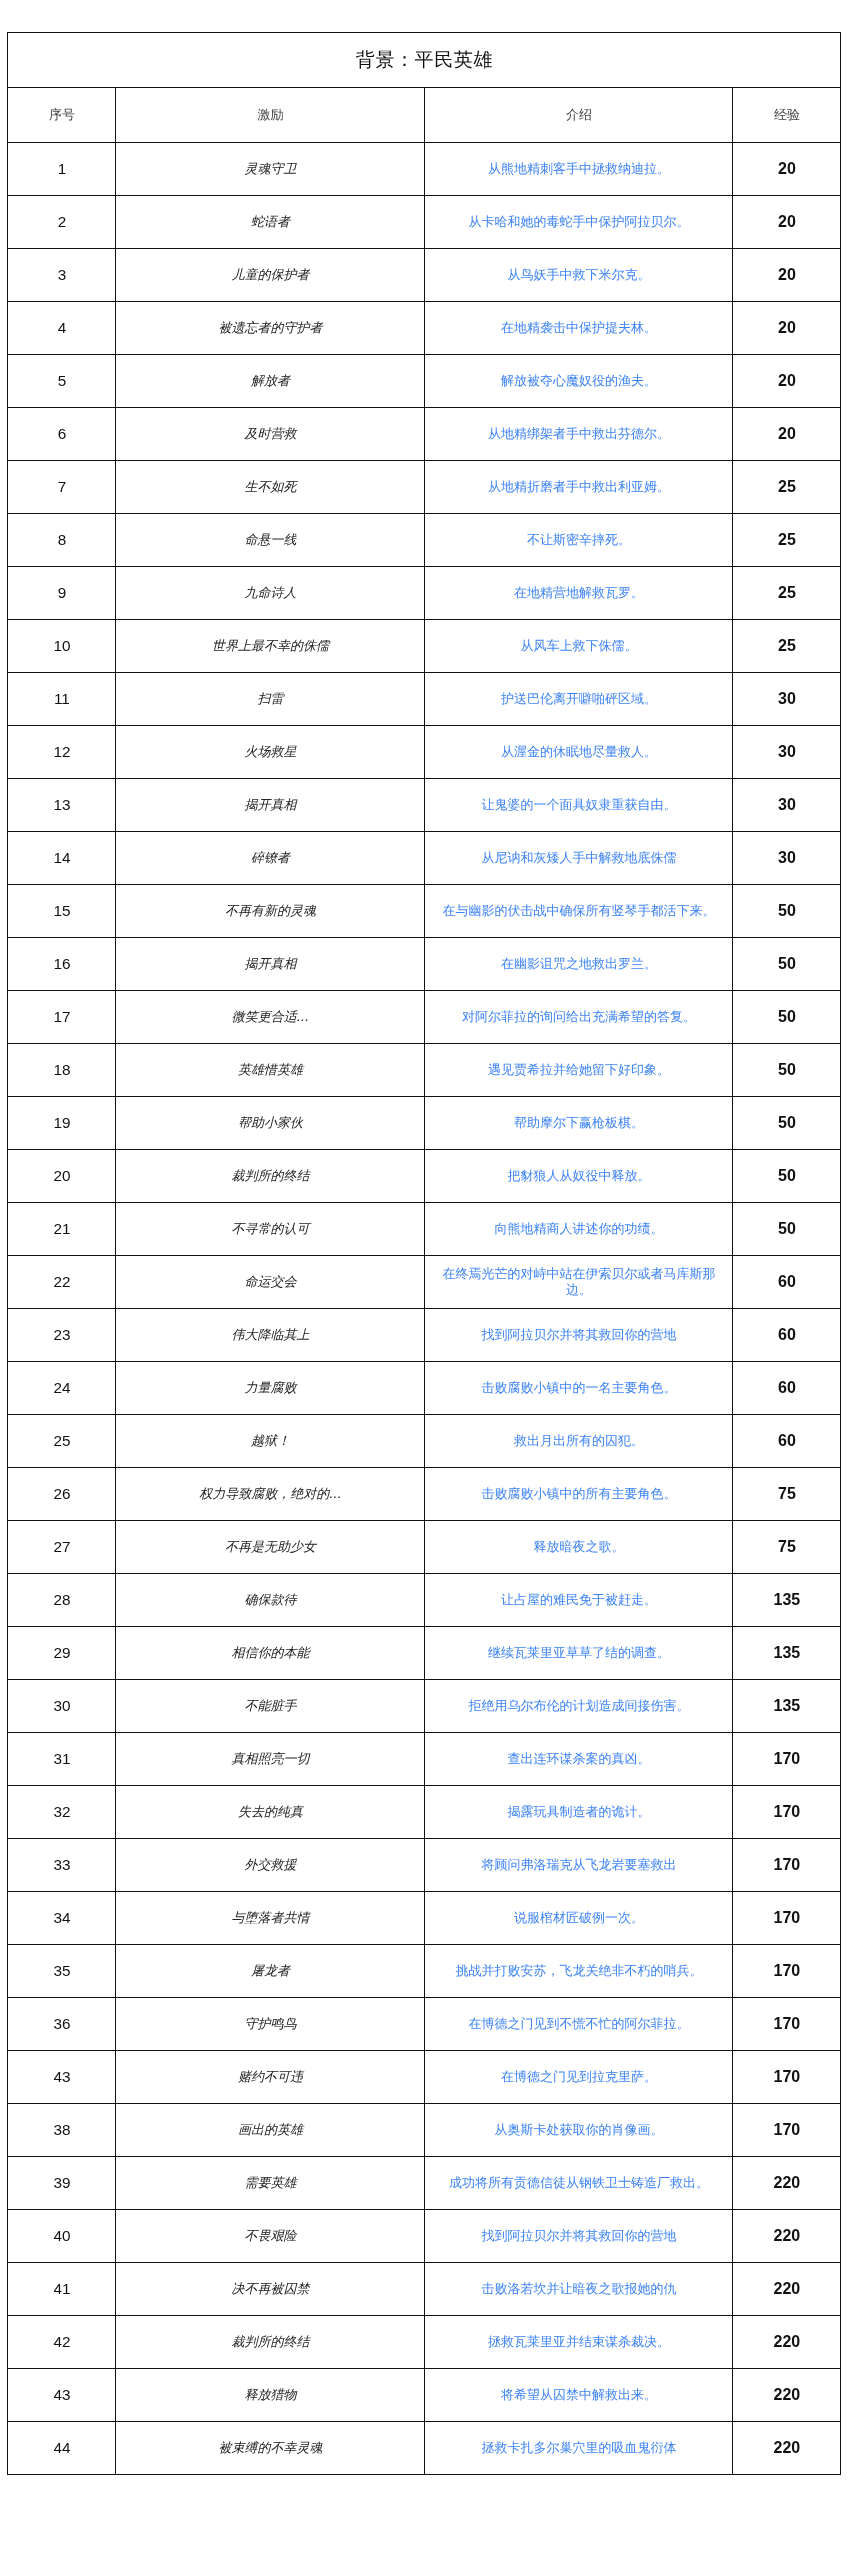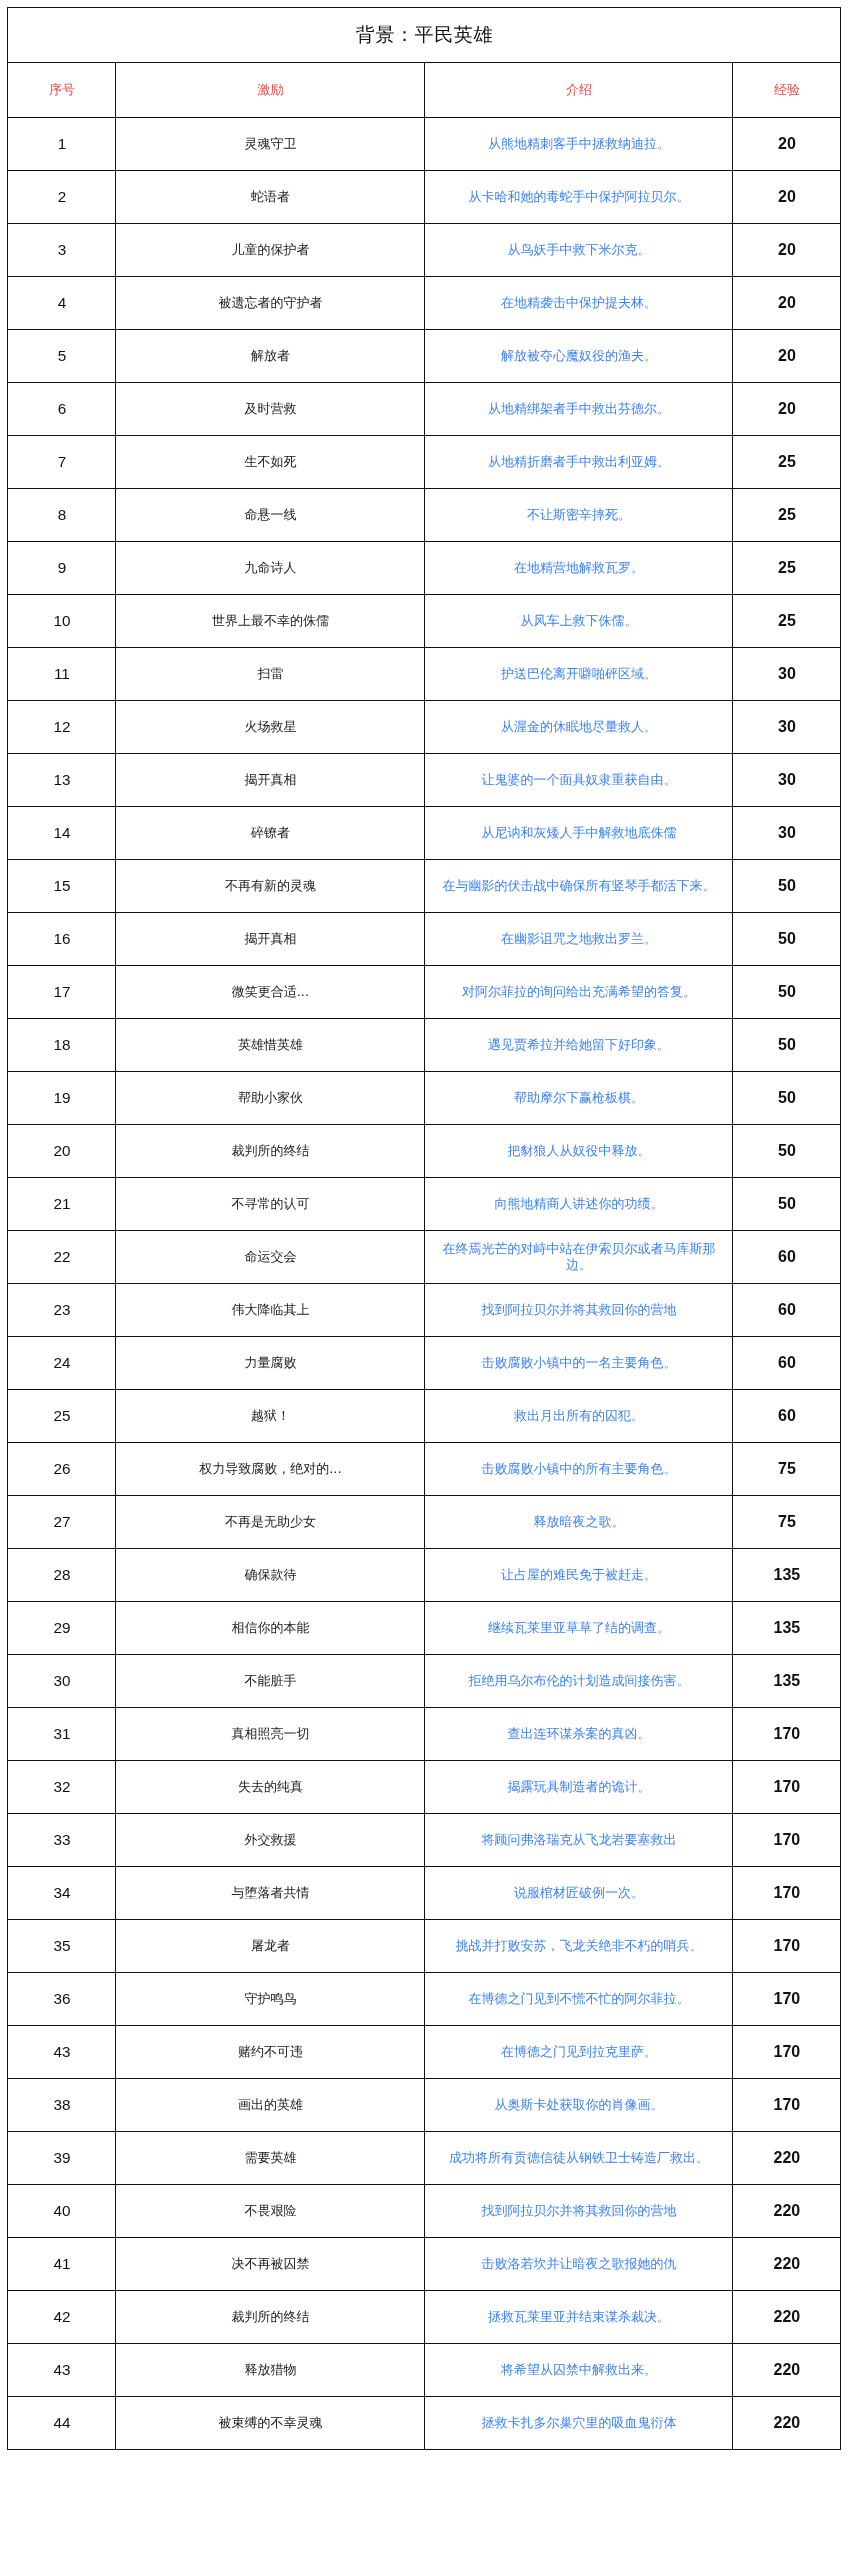--- a/index.html
+++ b/index.html
@@ -18,20 +18,21 @@
     .sheet {
       position: absolute;
       left: 7.4px;
       top: 7.4px;
       width: 833px;
     }
     table.rewards {
       border-collapse: collapse;
       width: 833px;
       table-layout: fixed;
+      margin-top: 25px;
     }
     table.rewards td, table.rewards th {
       border: 1.1px solid #111111;
       text-align: center;
       vertical-align: middle;
       padding: 0 11.3px;
       height: 53px;
       box-sizing: border-box;
       font-weight: normal;
     }
@@ -44,30 +45,31 @@
     .col-xp { width: 108px; }
     .title-cell {
       font-family: "DejaVu Serif", "Liberation Serif", serif;
       font-size: 19px;
       letter-spacing: 0.6px;
       height: 55px !important;
     }
     .head-cell {
       font-size: 13px;
       height: 55px !important;
-      color: #ef4444;
+      color: #404040;
     }
     .idx-cell {
       font-family: "Liberation Sans", sans-serif;
       font-size: 15.3px;
       color: #111111;
     }
     .name-cell {
       font-size: 13px;
       color: #222222;
+      font-style: italic;
     }
     .desc-cell {
       font-size: 13px;
       line-height: 1.3;
       color: #3b82f6;
     }
     .xp-cell {
       font-family: "Liberation Sans", sans-serif;
       font-size: 16px;
       font-weight: bold !important;

